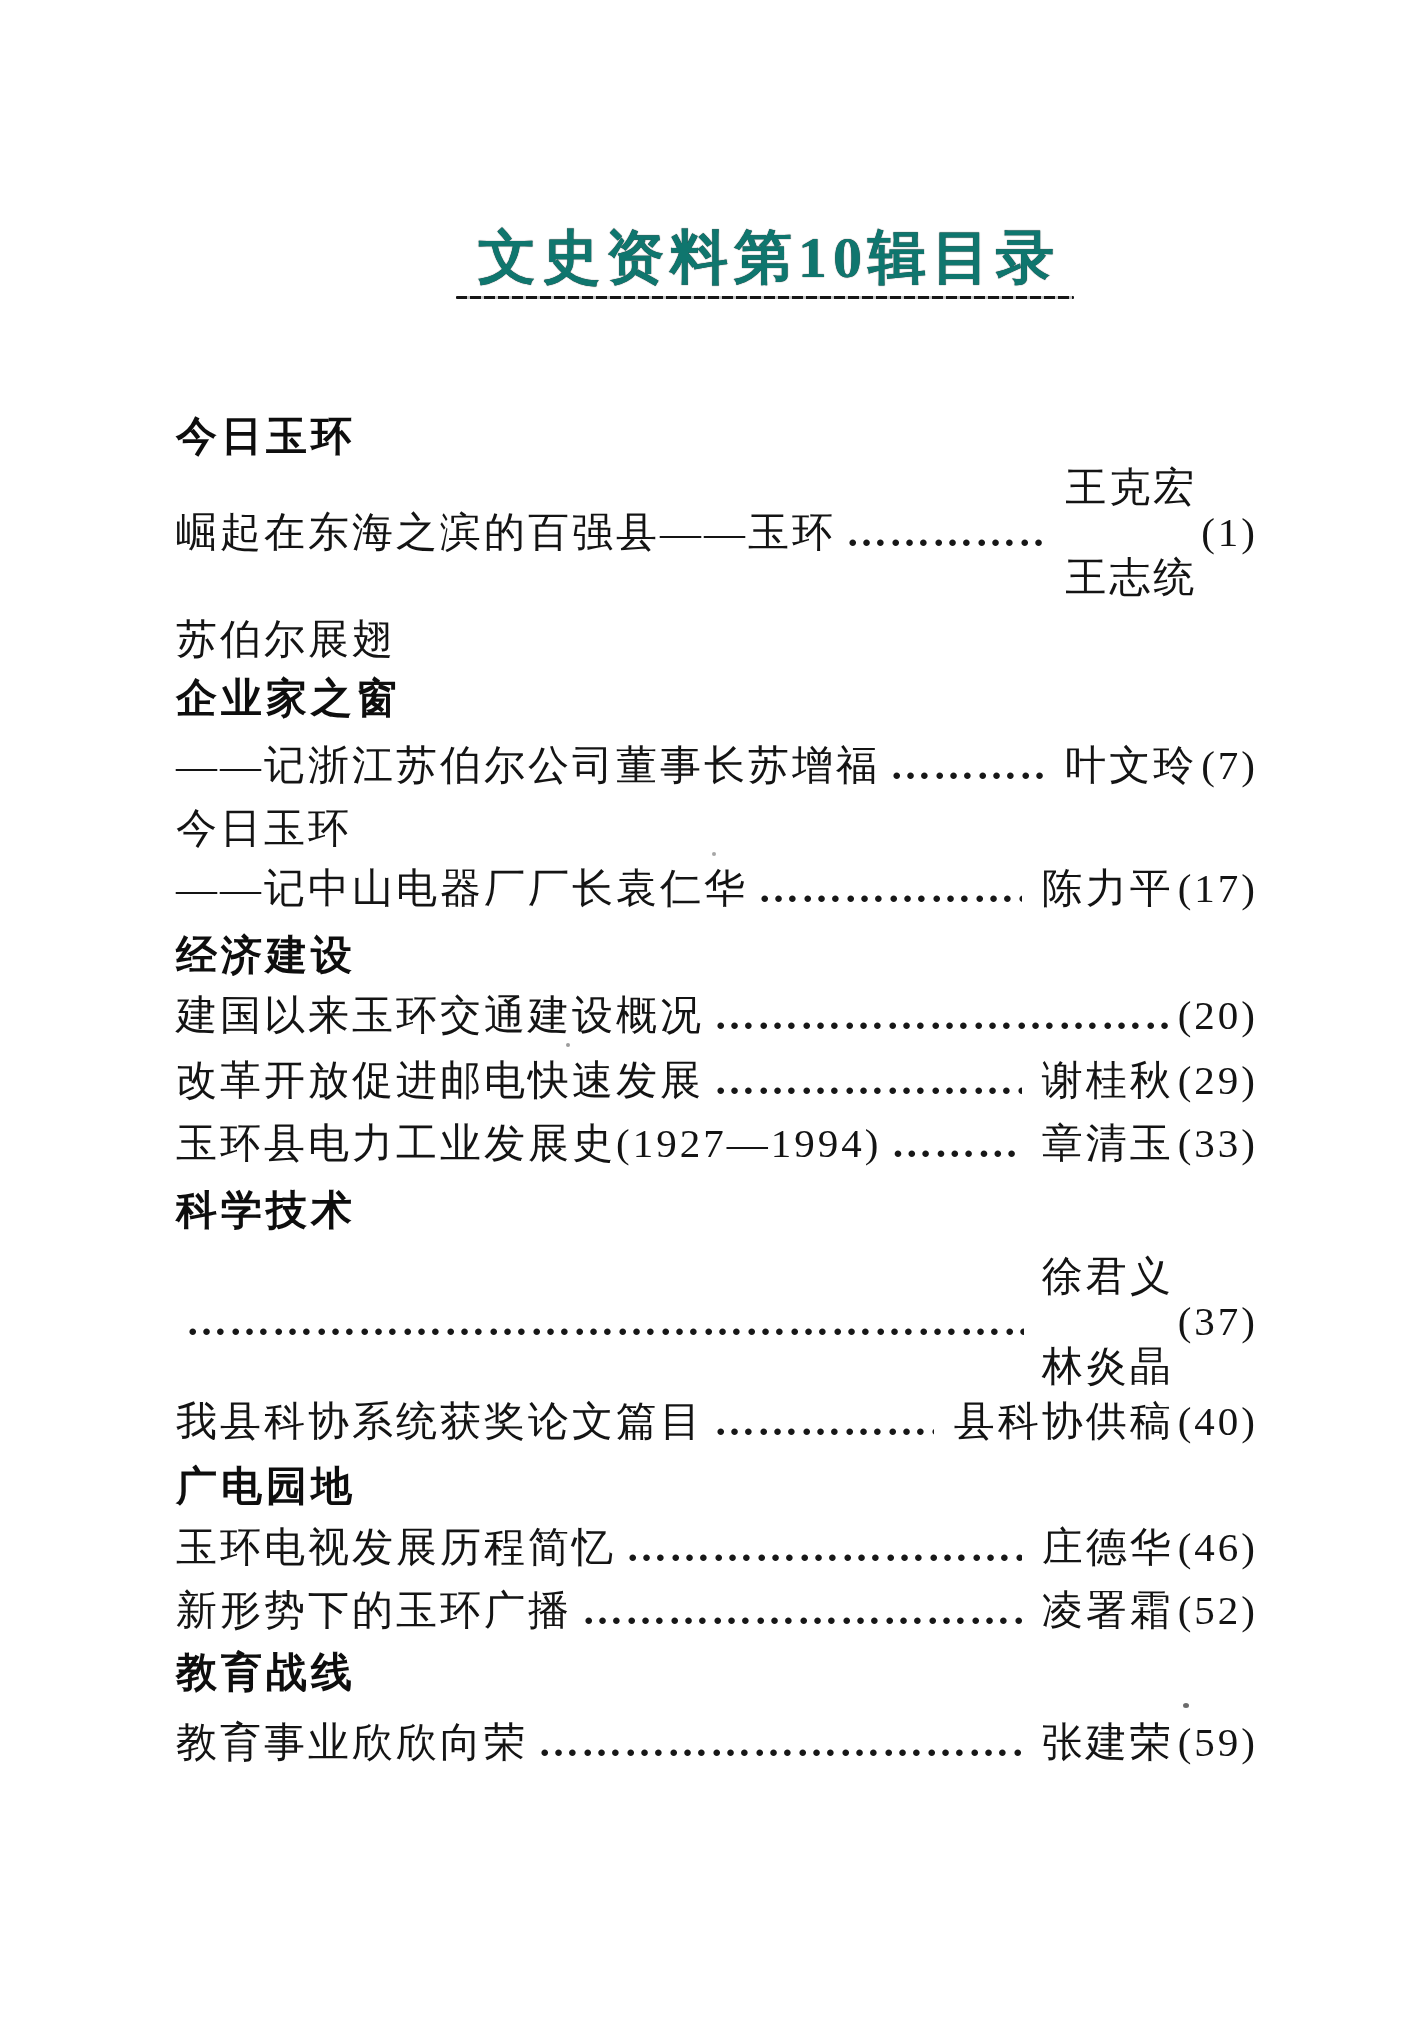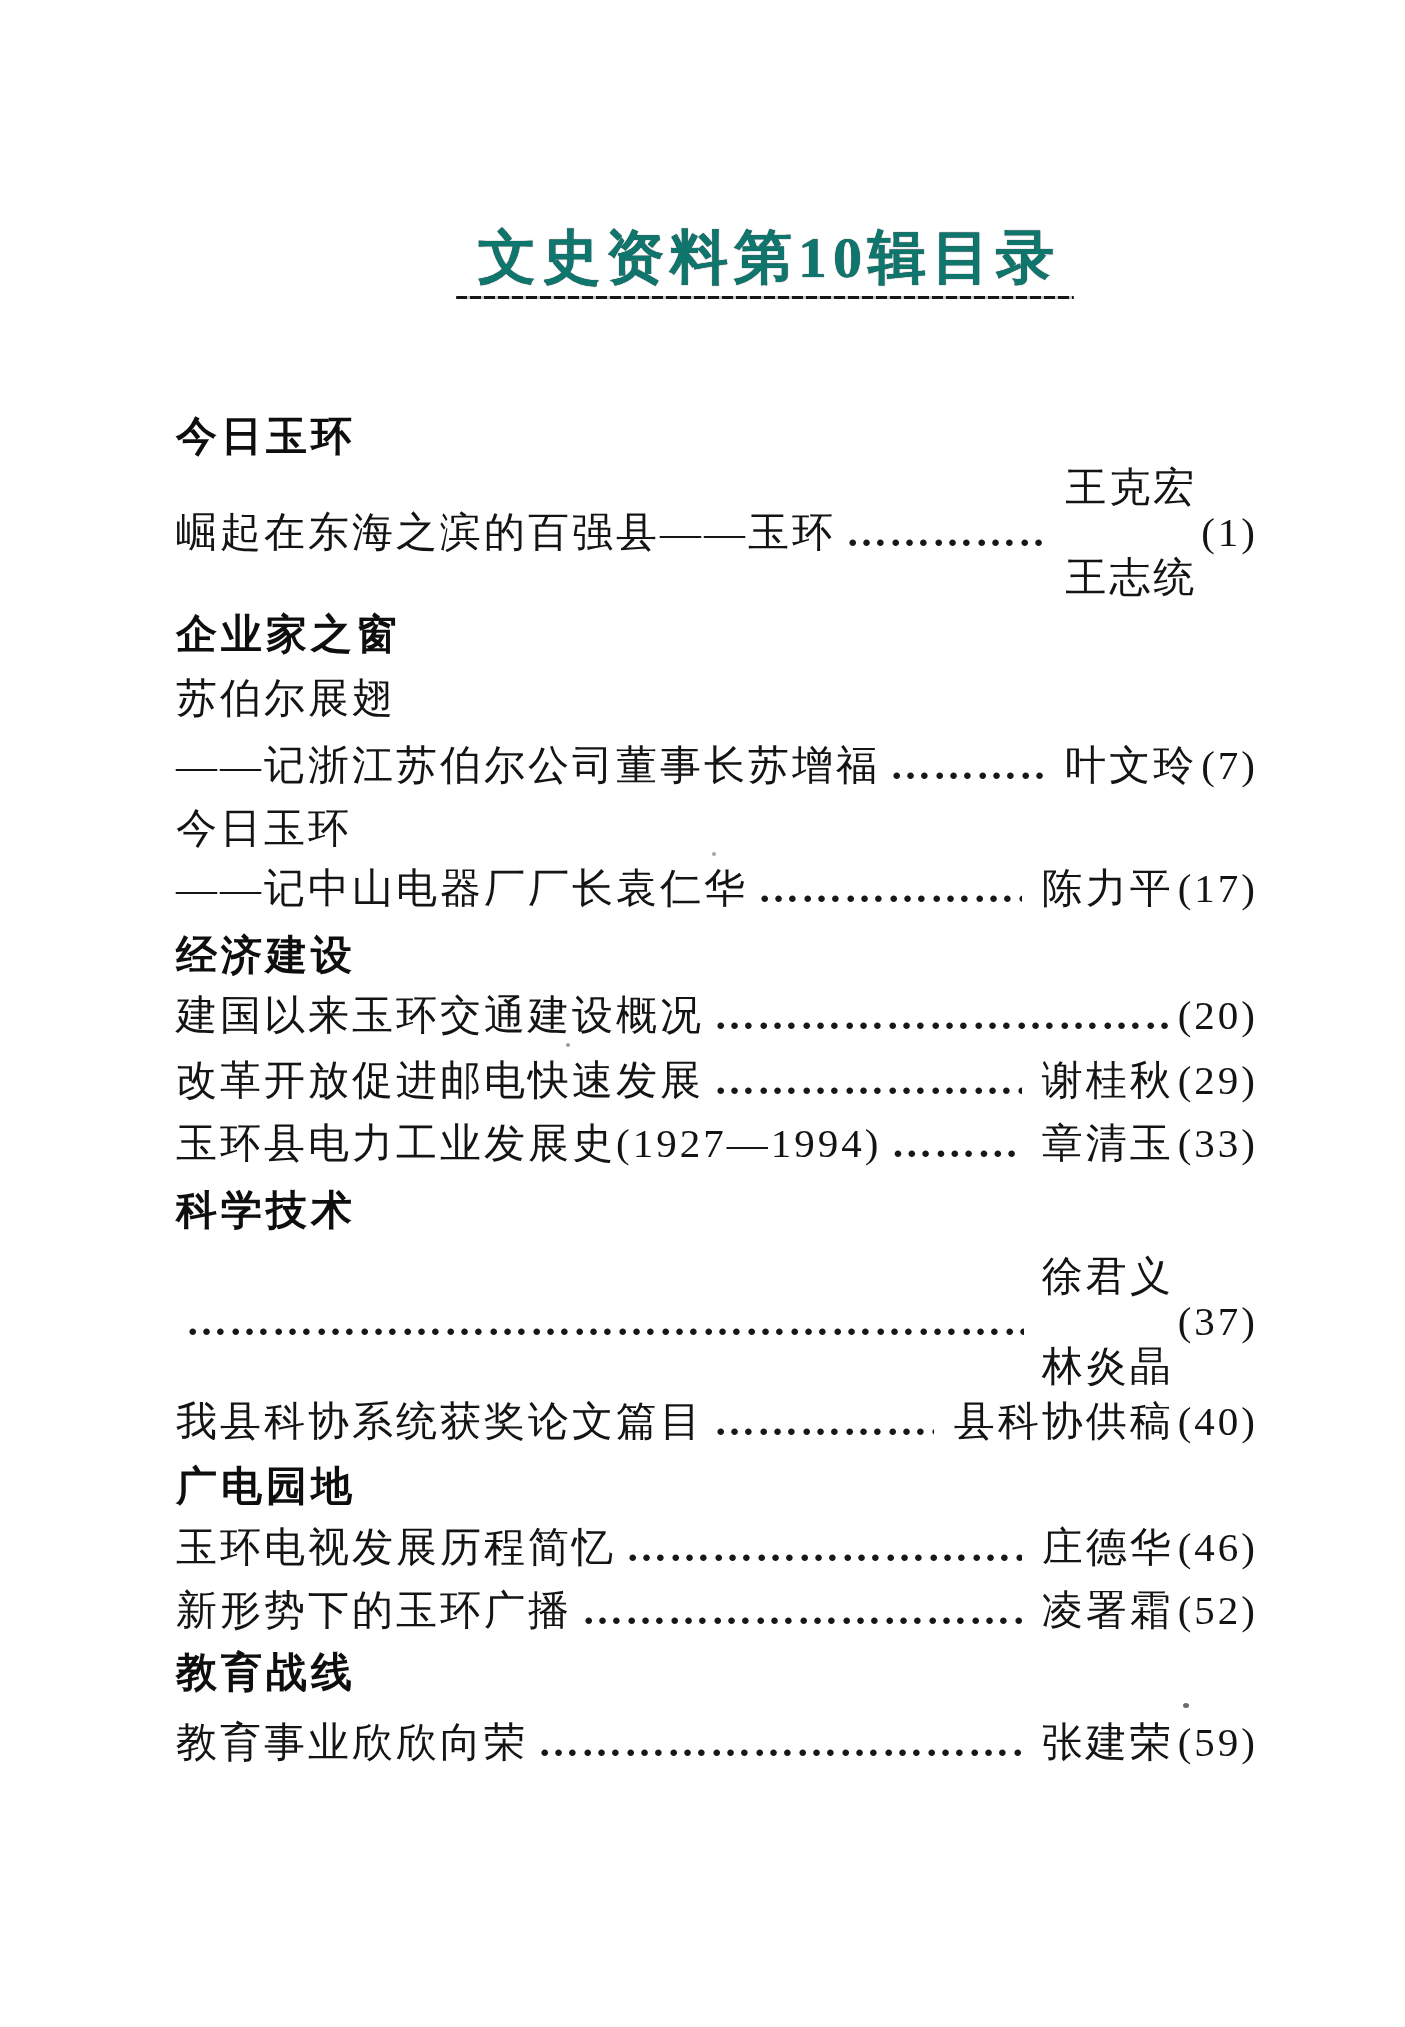--- a/index.html
+++ b/index.html
@@ -124,23 +124,23 @@
   <div class="row entry2" style="margin-top:5px">
     <span class="t">崛起在东海之滨的百强县——玉环</span>
     <span class="leader">……………………………………………………………………………………………………</span>
     <span class="authors-col">
       <span>王克宏</span>
       <span>王志统</span>
     </span>
     <span class="pagenum">(1)</span>
   </div>
 
+  <div class="row" style="margin-top:17px">苏伯尔展翅</div>
+
   <div class="row heading" style="margin-top:12px">企业家之窗</div>
-
-  <div class="row" style="margin-top:17px">苏伯尔展翅</div>
 
   <div class="row entry" style="margin-top:20px">
     <span class="t">——记浙江苏伯尔公司董事长苏增福</span>
     <span class="leader">……………………………………………………………………………………………………</span>
     <span class="author">叶文玲</span>
     <span class="pagenum">(7)</span>
   </div>
 
   <div class="row" style="margin-top:16px">今日玉环</div>
 

